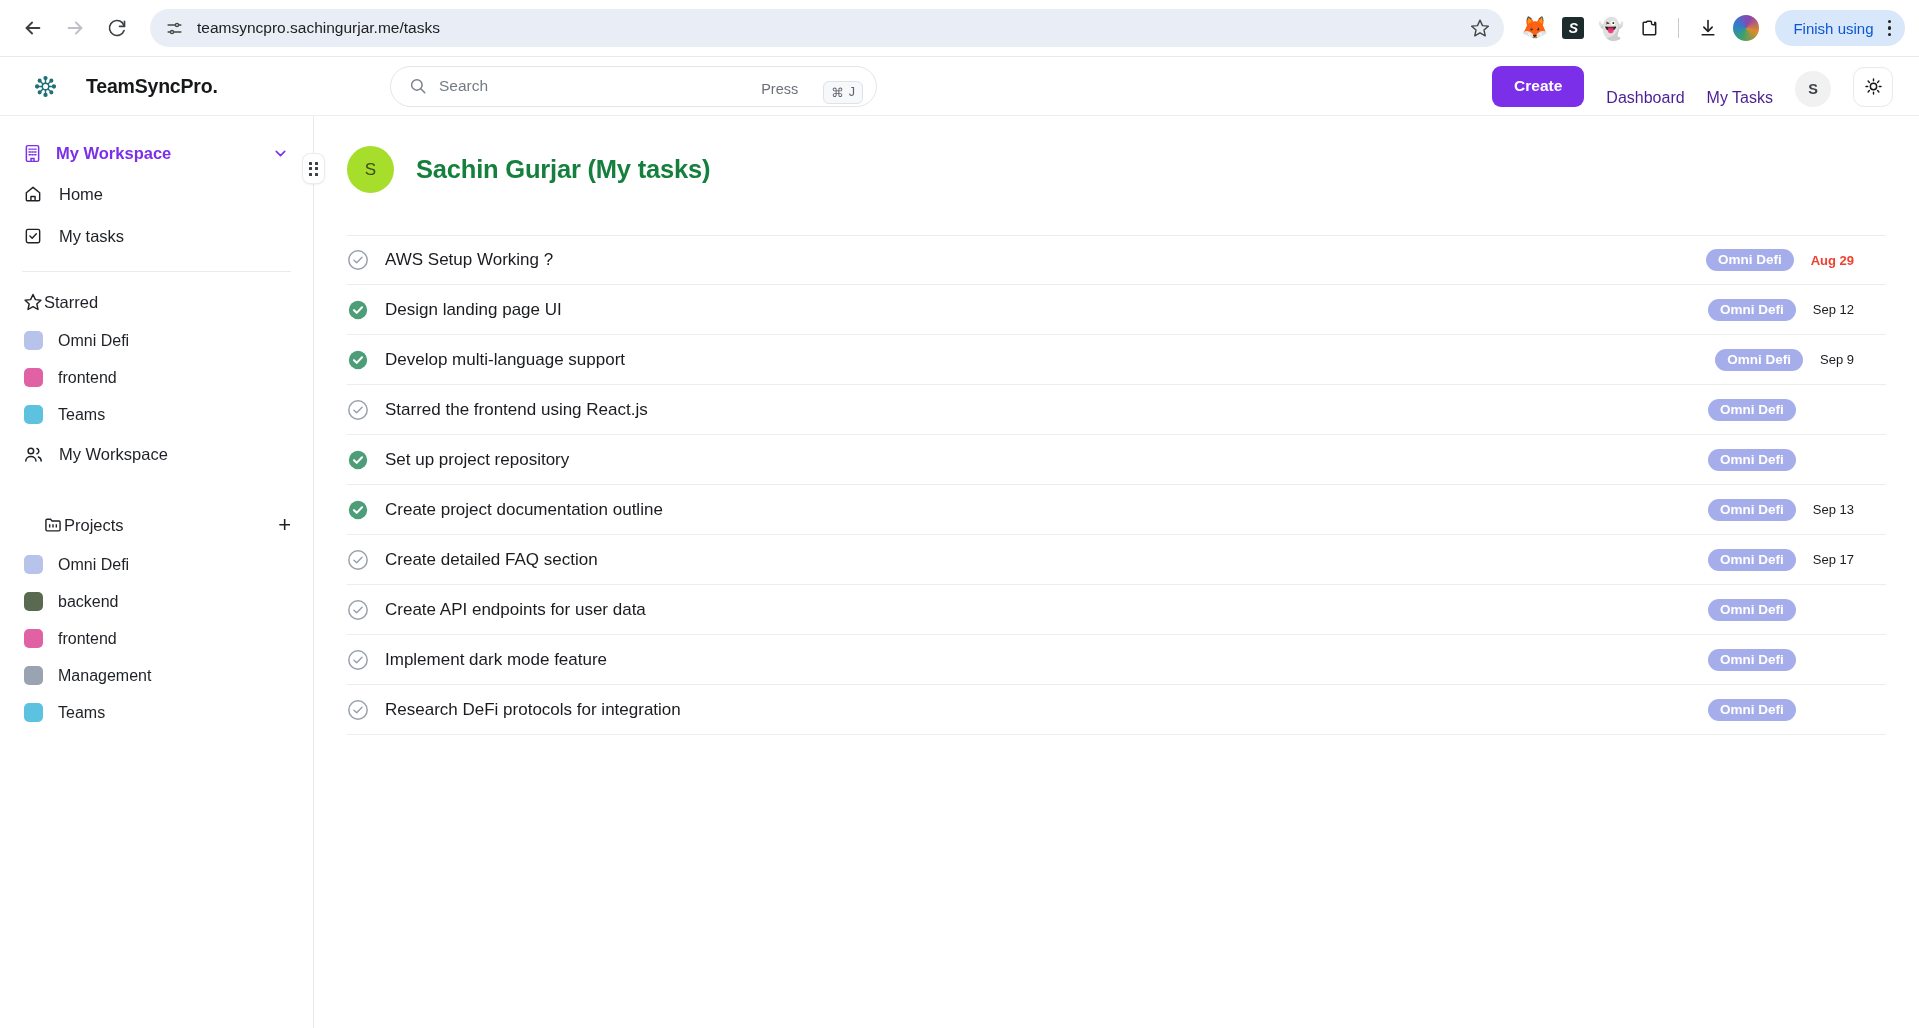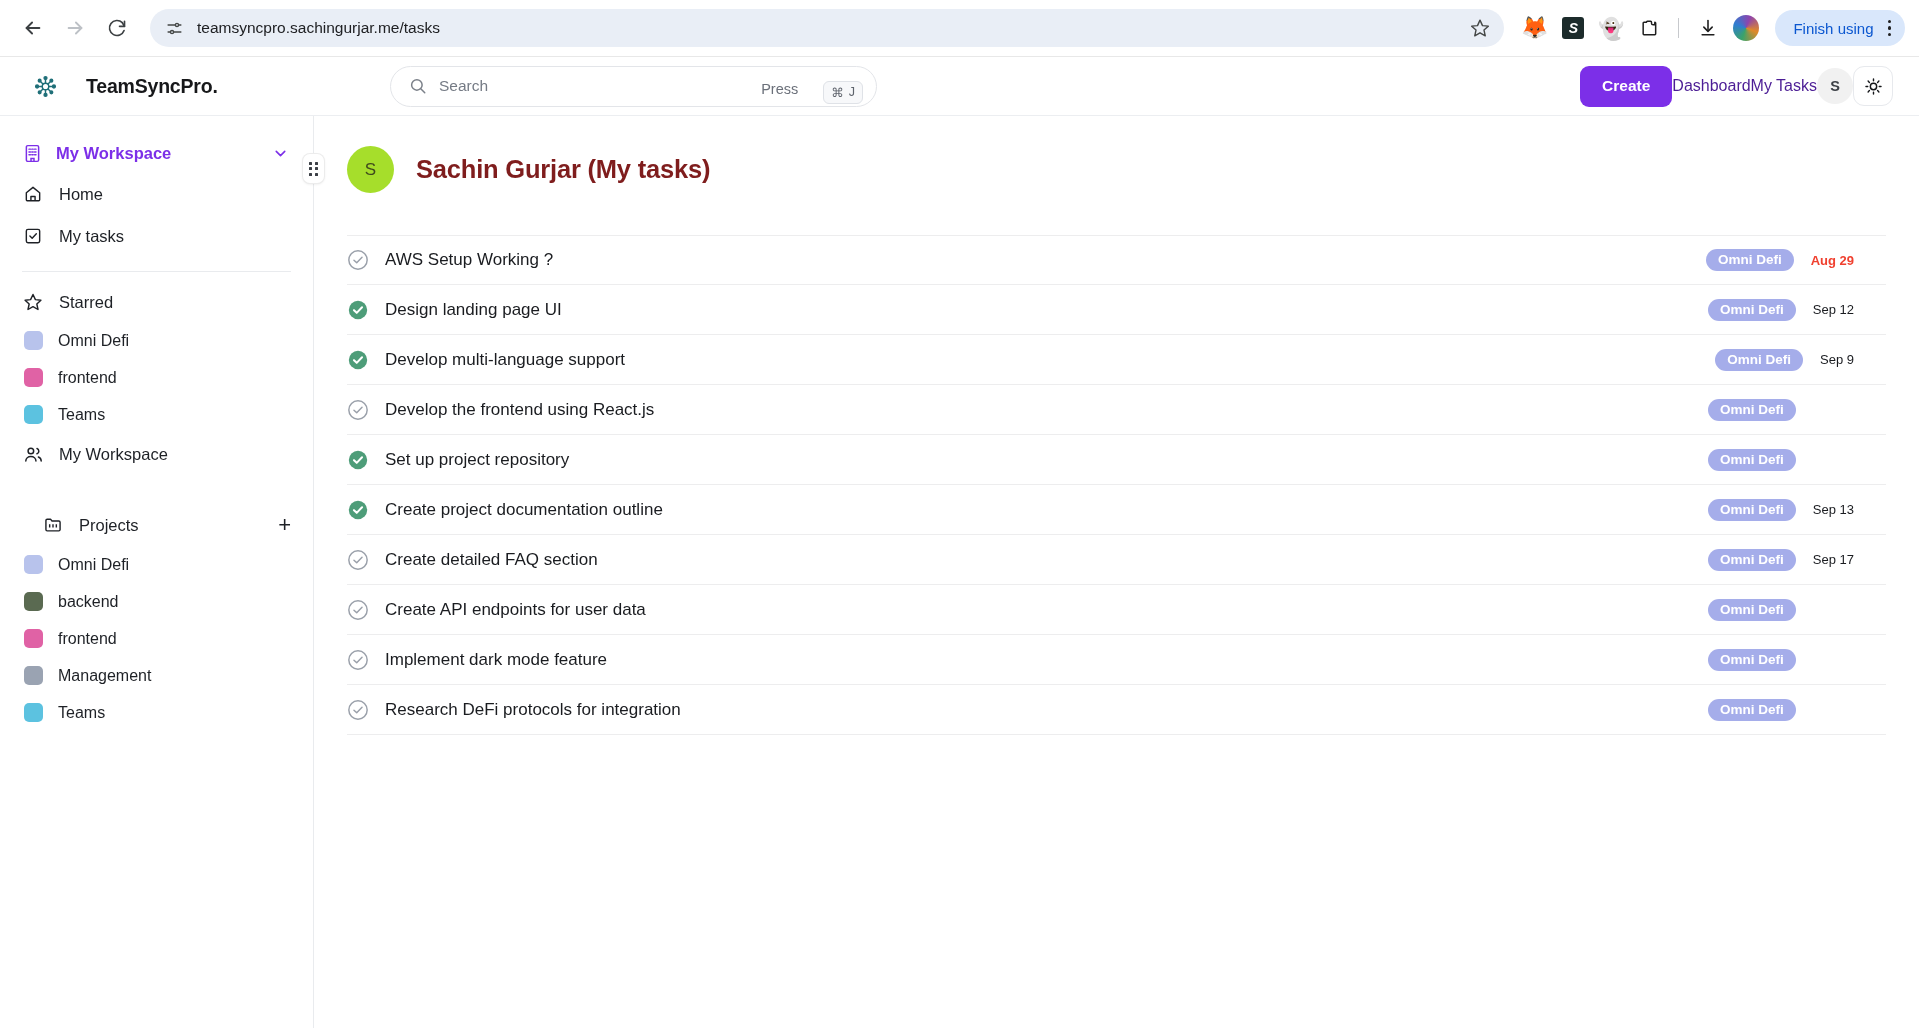--- a/index.html
+++ b/index.html
@@ -114,21 +114,21 @@
   .hint-keys {
     border:1px solid #dfe2e7; border-radius:6px;
     background:#f7f8fa;
     padding: 3px 7px;
     font-size:12.5px; color:#5d626b;
     display:flex; gap:5px; align-items:center;
   }
 
   .header-right {
     margin-left:auto;
-    display:flex; align-items:center; 
+    display:flex; align-items:flex-end; gap: 22px;
   }
   .create-btn {
     background:#7c2fe8; color:#fff;
     border:none; border-radius:9px;
     height:41px; padding: 0 22px;
     font-size:15.5px; font-weight:600;
     font-family:"Liberation Sans", sans-serif;
     cursor:pointer;
   }
   .nav-link { font-size:16px; color:#4c1d95; cursor:pointer; }
@@ -167,21 +167,21 @@
   .side-item {
     display:flex; align-items:center; gap:15px;
     padding: 11px 22px;
     font-size:16.5px; color:#1e2126;
     cursor:pointer;
   }
   .side-icon { width:22px; display:flex; align-items:center; justify-content:center; color:#1e2126; flex:0 0 auto;}
   .side-sep { height:1px; background:#e9ebee; margin: 14px 22px 10px 22px; }
 
   .side-head {
-    display:flex; align-items:center; gap:15px;
+    display:flex; align-items:center; 
     padding: 10px 22px;
     font-size:16.5px; color:#1e2126;
   }
   .side-head .plus { margin-left:auto; font-size:22px; color:#1e2126; cursor:pointer; line-height:1; }
 
   .proj-item {
     display:flex; align-items:center; gap:15px;
     padding: 9px 22px 9px 24px;
     font-size:16px; color:#1e2126;
     cursor:pointer;
@@ -201,21 +201,21 @@
 
   
   .main { flex:1 1 auto; padding: 26px 33px 0 33px; overflow:hidden; }
   .user-head { display:flex; align-items:center; gap:22px; margin: 4px 0 42px 0; }
   .avatar-lg {
     width:47px;height:47px;border-radius:50%;
     background:#a6de2b; color:#3f4a1d;
     display:flex;align-items:center;justify-content:center;
     font-size:17px; font-weight:500;
   }
-  .user-name { font-size:25.5px; font-weight:700; color:#7f1d1d; letter-spacing:-0.2px;}
+  .user-name { font-size:25.5px; font-weight:700; color:#15803d; letter-spacing:-0.2px;}
 
   .task-list { border-top: none; }
   .task-row {
     display:flex; align-items:center;
     height: 50px;
     border-bottom: 1px solid #ededee;
     cursor:pointer;
   }
   .task-row:first-child { border-top: 1px solid #ededee; }
   .check { width:22px;height:22px; flex:0 0 auto; margin-right:16px; display:flex; }
@@ -520,21 +520,21 @@
             <span class="due">Sep 9</span>
           </span>
         </div>
         <div class="task-row">
           <span class="check">
             <svg width="22" height="22" viewBox="0 0 24 24" fill="none" stroke="#9aa0aa" stroke-width="1.6">
               <circle cx="12" cy="12" r="10"></circle>
               <polyline points="7.6 12.2 10.6 15.1 16.4 9" stroke-linecap="round" stroke-linejoin="round"></polyline>
             </svg>
           </span>
-          <span class="task-title">Develop the frontend using React.js</span>
+          <span class="task-title">Starred the frontend using React.js</span>
           <span class="task-meta">
             <span class="tag" style="background: rgb(165, 173, 234);">Omni Defi</span>
             <span class="due empty">Sep 00</span>
           </span>
         </div>
         <div class="task-row">
           <span class="check">
             <svg width="22" height="22" viewBox="0 0 24 24">
               <circle cx="12" cy="12" r="10" fill="#4e9d79"></circle>
               <polyline points="7.6 12.2 10.6 15.1 16.4 9" fill="none" stroke="#ffffff" stroke-width="2.2" stroke-linecap="round" stroke-linejoin="round"></polyline>

